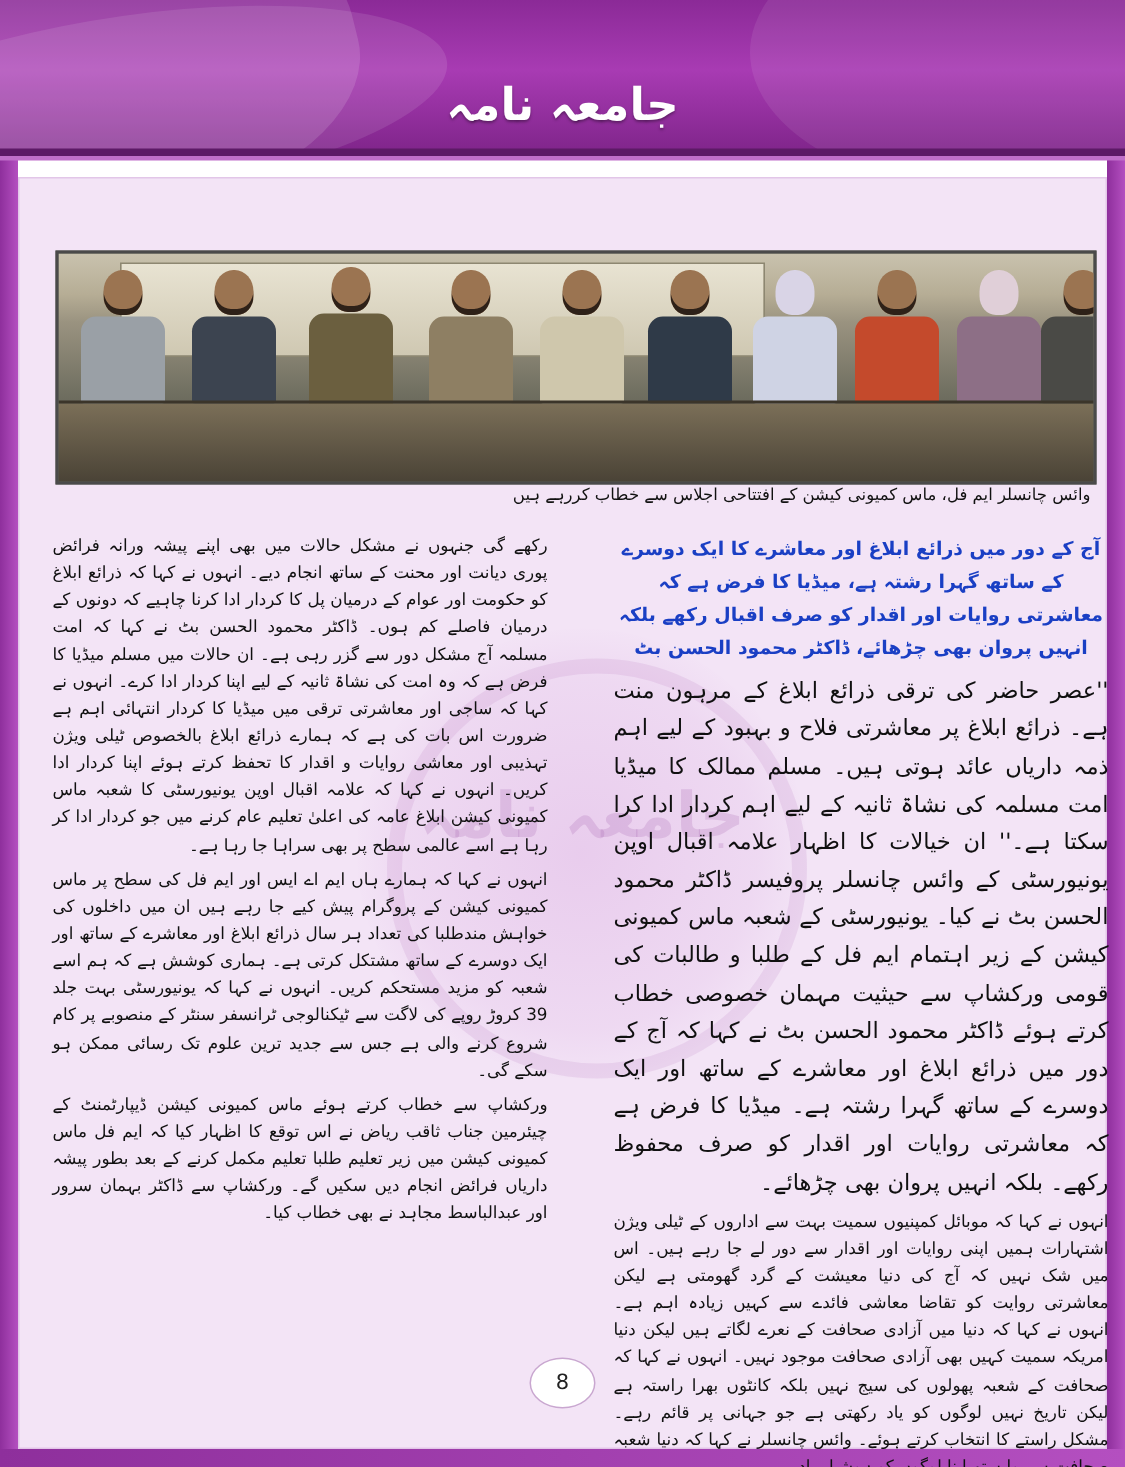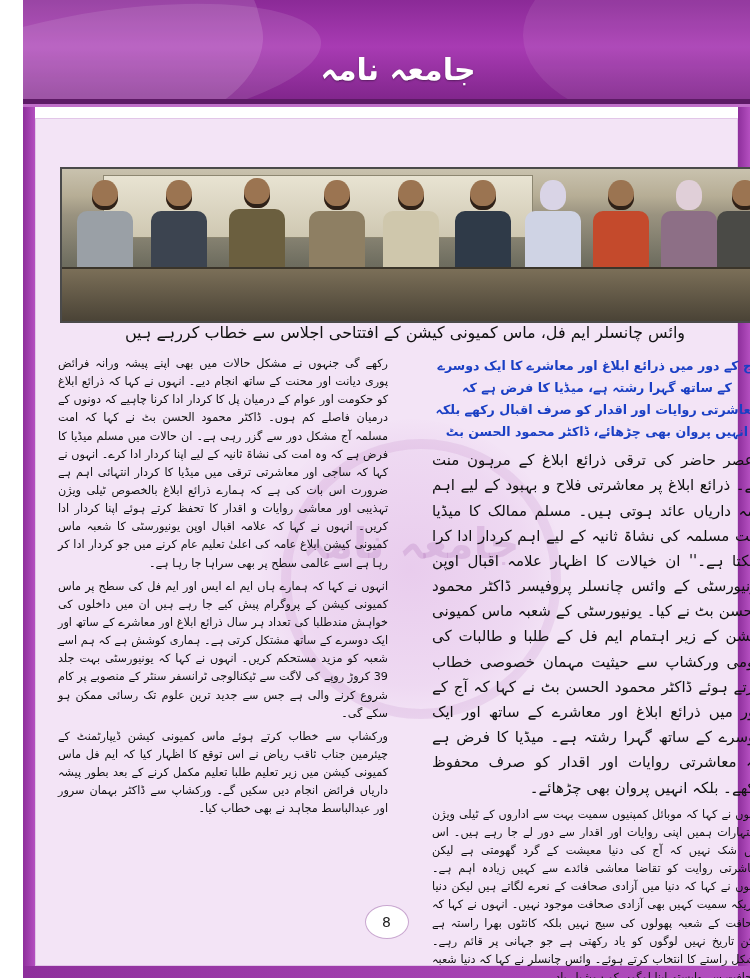--- a/index.html
+++ b/index.html
@@ -8,21 +8,20 @@
     background:#ffffff;
     font-family:"DejaVu Sans","Liberation Sans",sans-serif;
     position:relative;overflow:hidden;
   }
 
   
   .page{
     position:absolute;inset:0;
     background:
       linear-gradient(#ffffff,#ffffff);
-    margin-left: 23px;
   }
   
   .border-left,.border-right{
     position:absolute;top:0;bottom:0;width:12px;
     background:linear-gradient(90deg,#8e2f9c,#b44fc0);
   }
   .border-left{left:0;}
   .border-right{right:0;}
   .border-bottom{
     position:absolute;left:0;right:0;bottom:0;height:12px;
@@ -126,22 +125,22 @@
     width:26px;height:30px;border-radius:48% 48% 42% 42%;
     margin:0 auto 1px auto;background:#9b7451;
     box-shadow:0 -4px 0 0 #2e2118 inset;
   }
   .p-body{
     width:56px;height:58px;margin:0 auto;
     border-radius:10px 10px 2px 2px;
   }
   .caption{
     position:absolute;left:24px;top:204px;width:690px;
-    text-align:center;direction:rtl;
-    font-size:16px;color:#111;
+    direction:rtl;
+    font-size:11px;color:#111;
   }
 
   
   .col{
     position:absolute;top:236px;width:330px;
     direction:rtl;text-align:justify;
     font-size:11.2px;line-height:1.62;color:#101010;
   }
   .col p{margin:0 0 5px 0;}
   .col-left{left:22px;}

